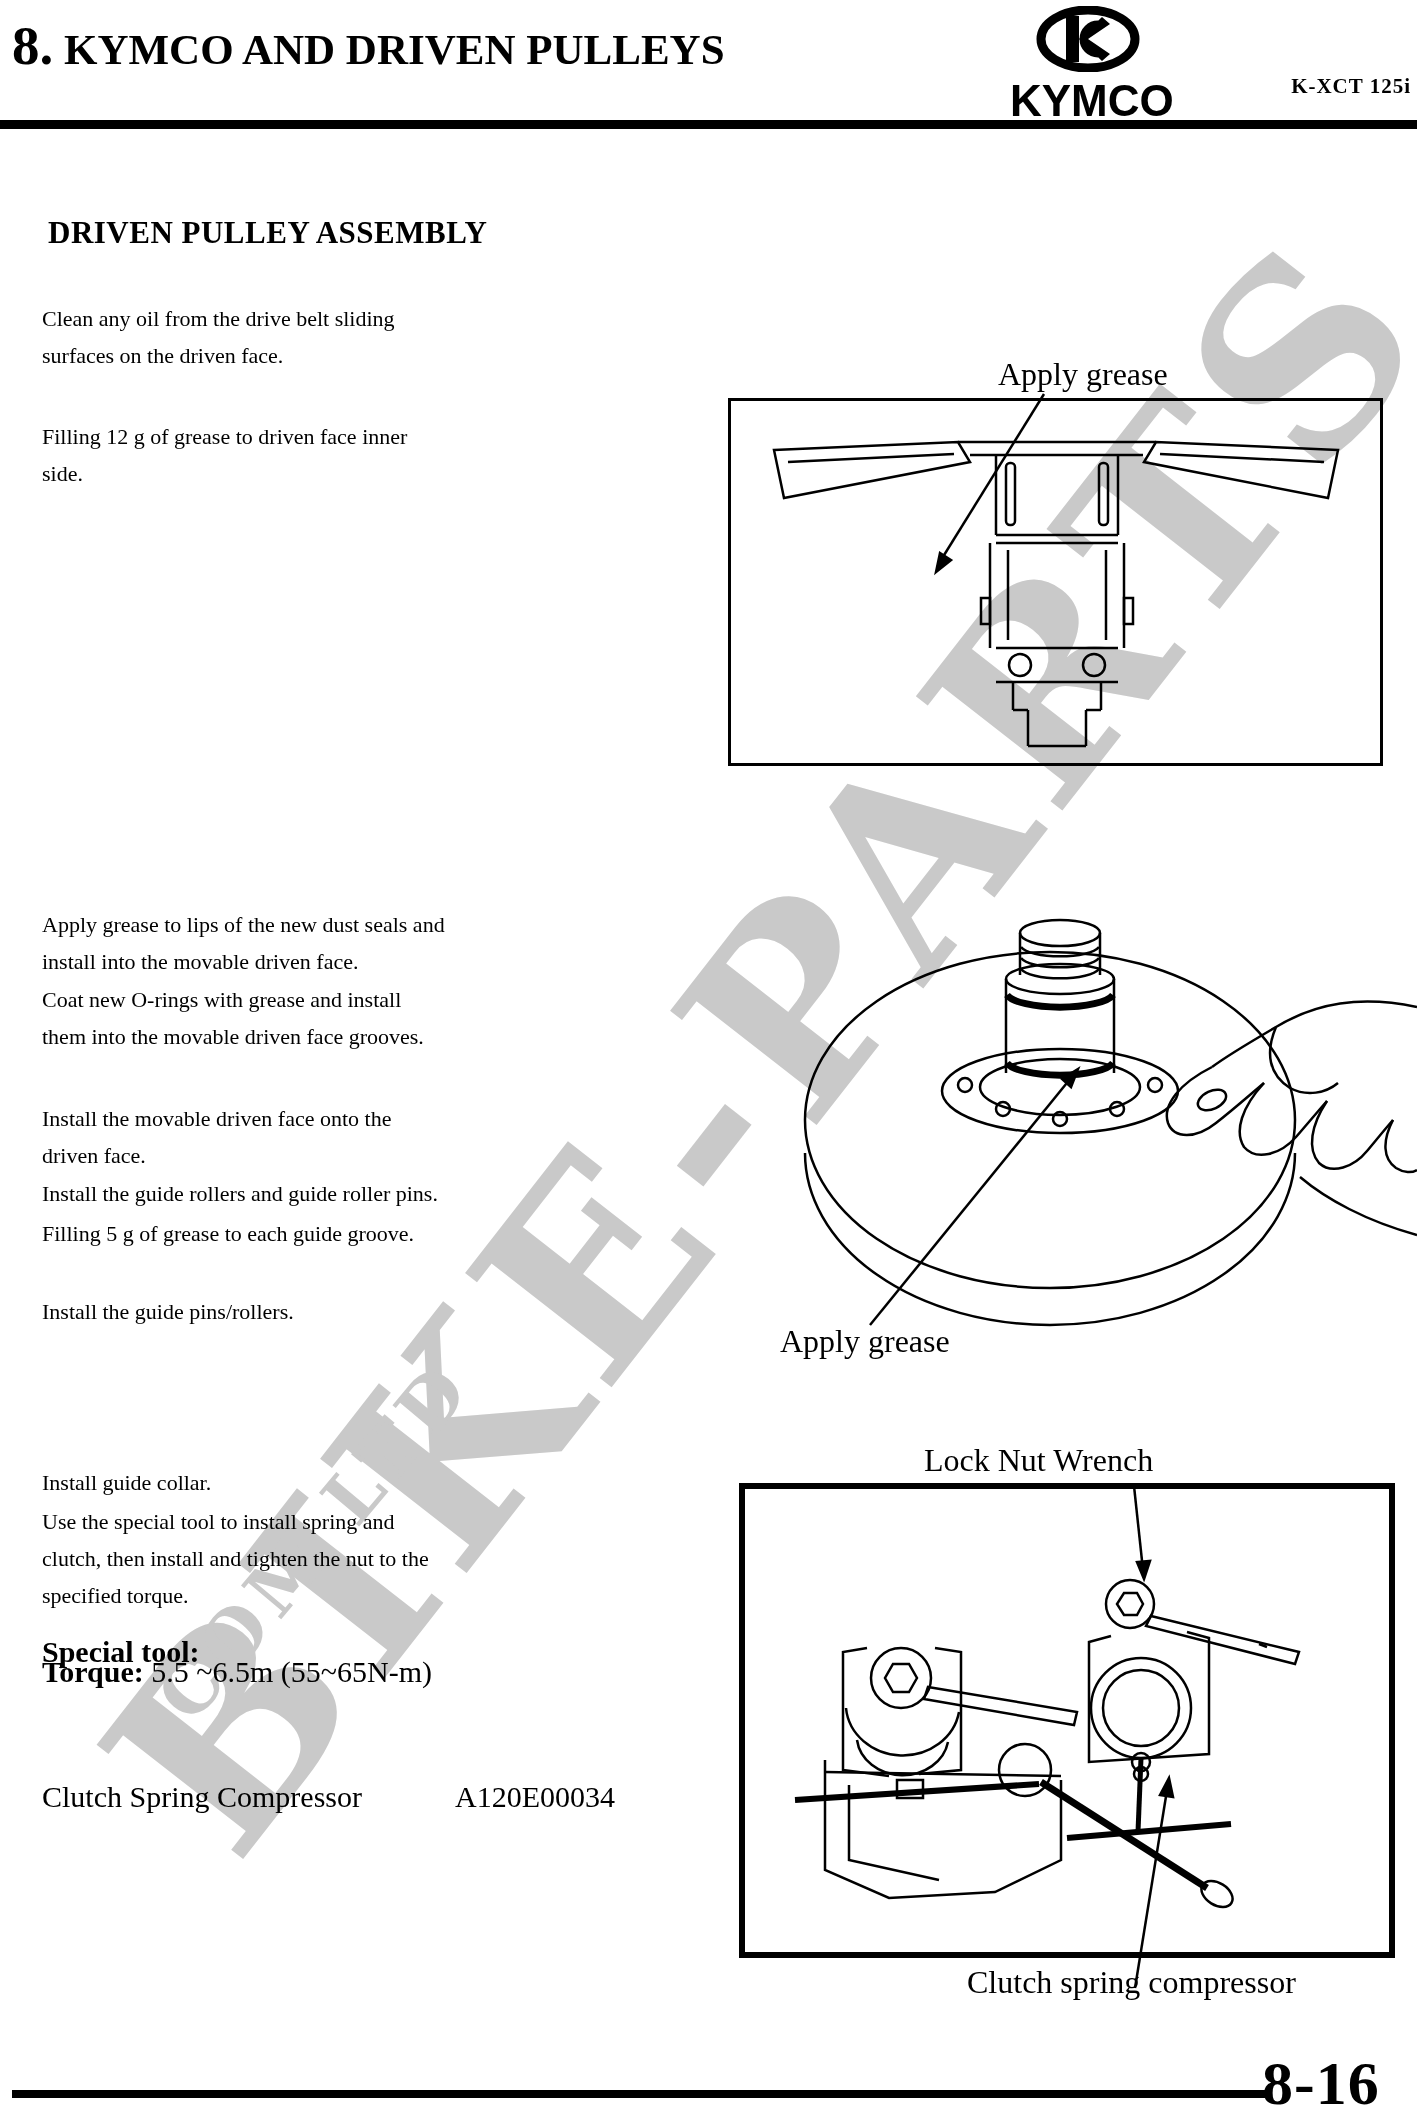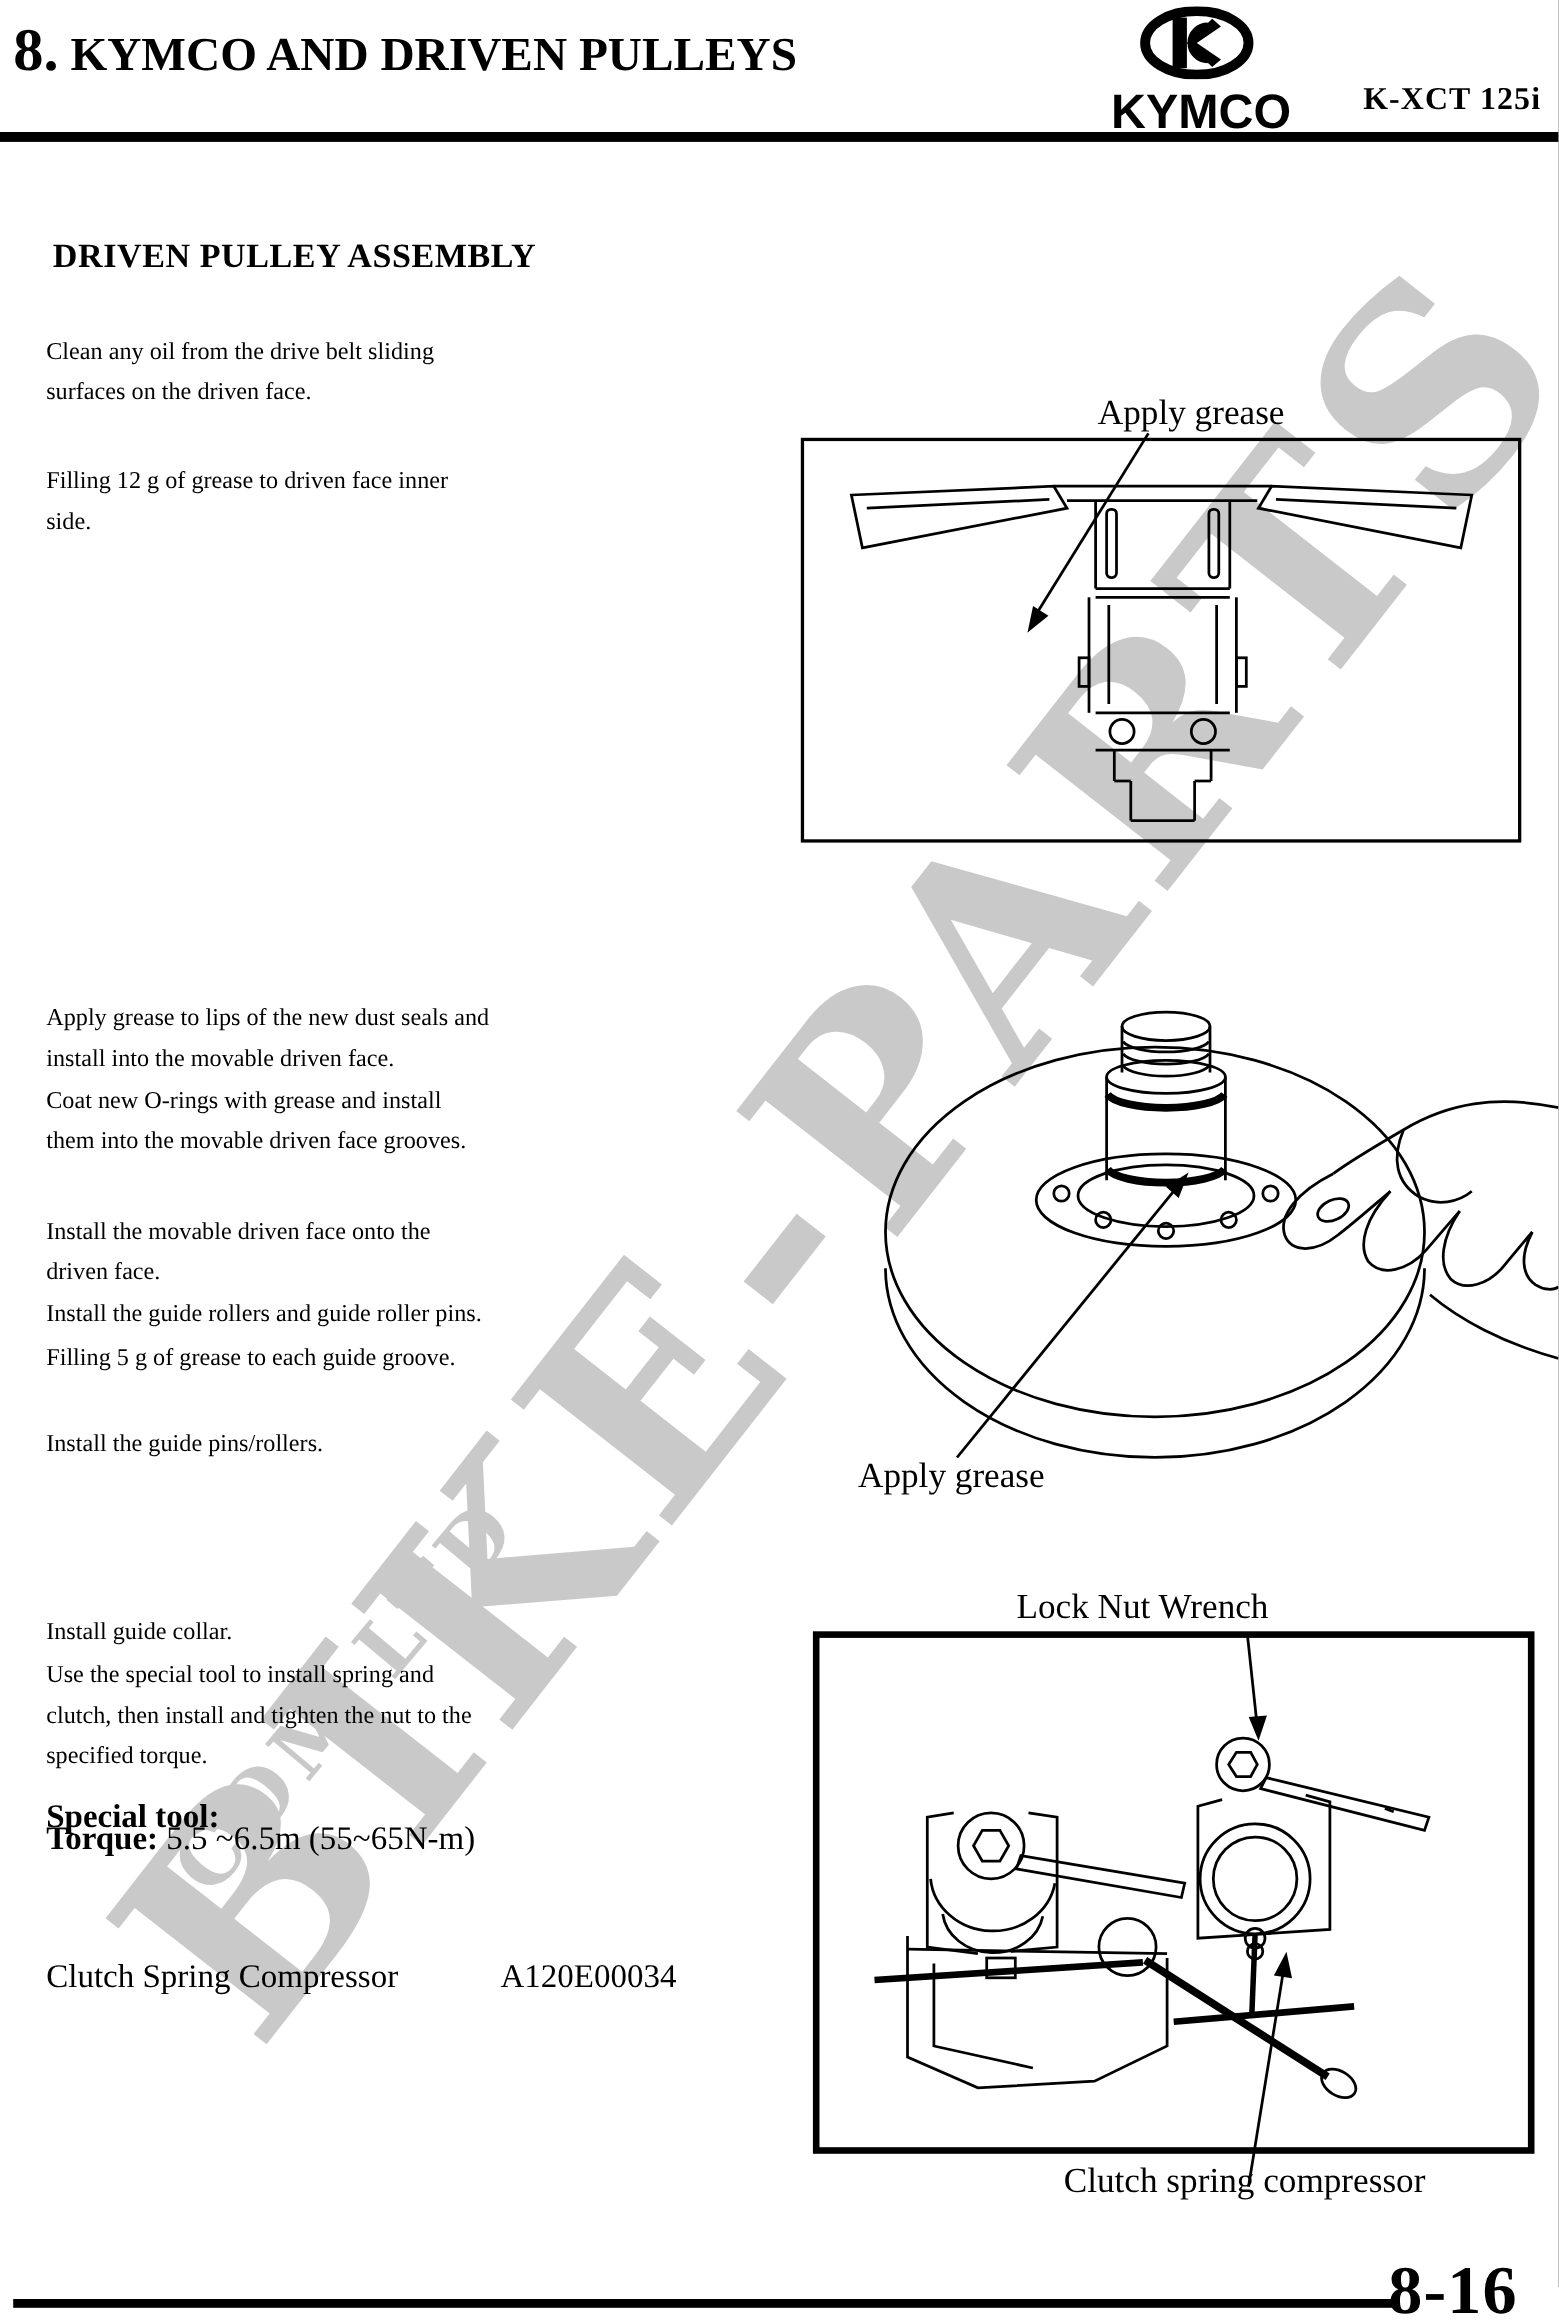--- a/index.html
+++ b/index.html
@@ -24,22 +24,22 @@
     text-align:center; white-space:nowrap;
     transform:rotate(-50deg); transform-origin:center; z-index:0;
   }
   
   .hdr-title { position:absolute; left:12px; top:14px; z-index:2;
     font-weight:bold; font-size:43px; letter-spacing:0px; white-space:nowrap; }
   .hdr-title .secno { font-size:55px; }
   .brand { position:absolute; left:1002px; top:6px; z-index:2; display:flex; align-items:center;flex-direction:column; }
   .brand-name { font-family:"Liberation Sans", sans-serif; font-weight:bold;
     font-size:44px; letter-spacing:0px; margin-left:8px; }
-  .model { position:absolute; right:16px; top:74px; z-index:2;
-    font-weight:bold; font-size:29px; letter-spacing:1px; }
+  .model { position:absolute; right:6px; top:74px; z-index:2;
+    font-weight:bold; font-size:21px; letter-spacing:1px; }
   .hdr-rule { position:absolute; left:0; top:120px; width:1417px; height:9px; background:#000; z-index:2; }
   
   .h1 { position:absolute; left:48px; top:215px; z-index:2;
     font-weight:bold; font-size:31px; letter-spacing:0.5px; }
   .para { position:absolute; left:42px; z-index:2; width:660px;
     font-size:22px; line-height:37px; white-space:pre-line; }
   .inline-line { position:absolute; left:42px; z-index:2; font-size:30px; white-space:nowrap; }
   .b { font-weight:bold; }
   .tool-name { display:inline-block; width:413px; }
   

